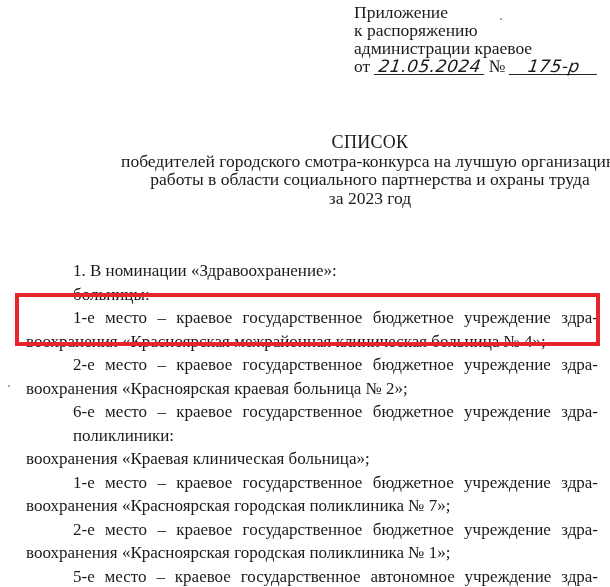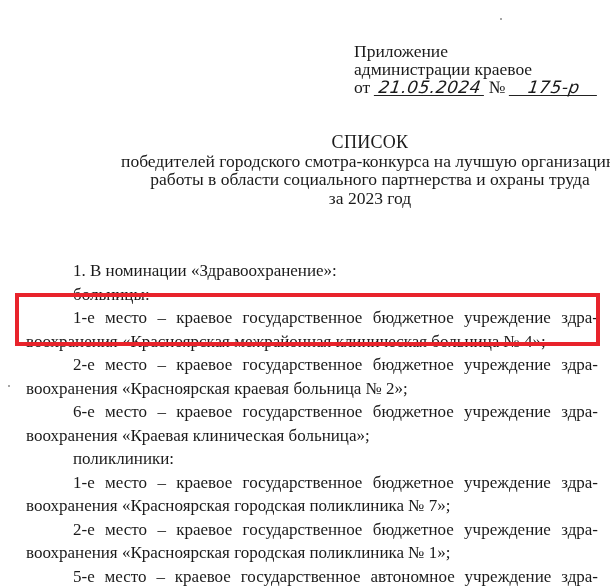--- a/index.html
+++ b/index.html
@@ -19,21 +19,20 @@
       position: absolute;
       left: 0; top: 0;
       width: 610px; height: 587px;
     }
     .appendix {
       position: absolute;
       left: 354px;
       top: 3px;
       font-size: 17.5px;
       line-height: 18px;
-      margin-top: 39px;
     }
     .appendix .line { display: block; white-space: nowrap; }
     .appendix .hand {
       font-family: "DejaVu Sans", sans-serif;
       font-style: italic;
       font-size: 17px;
       display: inline-block;
       border-bottom: 1px solid #222;
       letter-spacing: 0.5px;
       line-height: 16px;
@@ -90,20 +89,21 @@
       border-radius: 50%;
     }
   </style>
 </head>
 <body>
 
 <div class="page">
 
   <div class="appendix">
     <span class="line">Приложение</span>
+    <span class="line">к распоряжению</span>
     <span class="line">администрации краевое</span>
     <span class="line">
       <span>от</span>
       <span class="hand date">21.05.2024</span>
       <span>№</span>
       <span class="hand num">175-р</span>
     </span>
   </div>
 
   <div class="title-block">
@@ -117,23 +117,23 @@
     <span class="p indent">1. В номинации «Здравоохранение»:</span>
     <span class="p indent">больницы:</span>
 
     <span class="p indent justify">1-е место – краевое государственное бюджетное учреждение здра-</span>
     <span class="p">воохранения «Красноярская межрайонная клиническая больница № 4»;</span>
 
     <span class="p indent justify">2-е место – краевое государственное бюджетное учреждение здра-</span>
     <span class="p">воохранения «Красноярская краевая больница № 2»;</span>
 
     <span class="p indent justify">6-е место – краевое государственное бюджетное учреждение здра-</span>
+    <span class="p indent">поликлиники:</span>
+
     <span class="p">воохранения «Краевая клиническая больница»;</span>
-
-    <span class="p indent">поликлиники:</span>
 
     <span class="p indent justify">1-е место – краевое государственное бюджетное учреждение здра-</span>
     <span class="p">воохранения «Красноярская городская поликлиника № 7»;</span>
 
     <span class="p indent justify">2-е место – краевое государственное бюджетное учреждение здра-</span>
     <span class="p">воохранения «Красноярская городская поликлиника № 1»;</span>
 
     <span class="p indent justify">5-е место – краевое государственное автономное учреждение здра-</span>
 
   </div>

